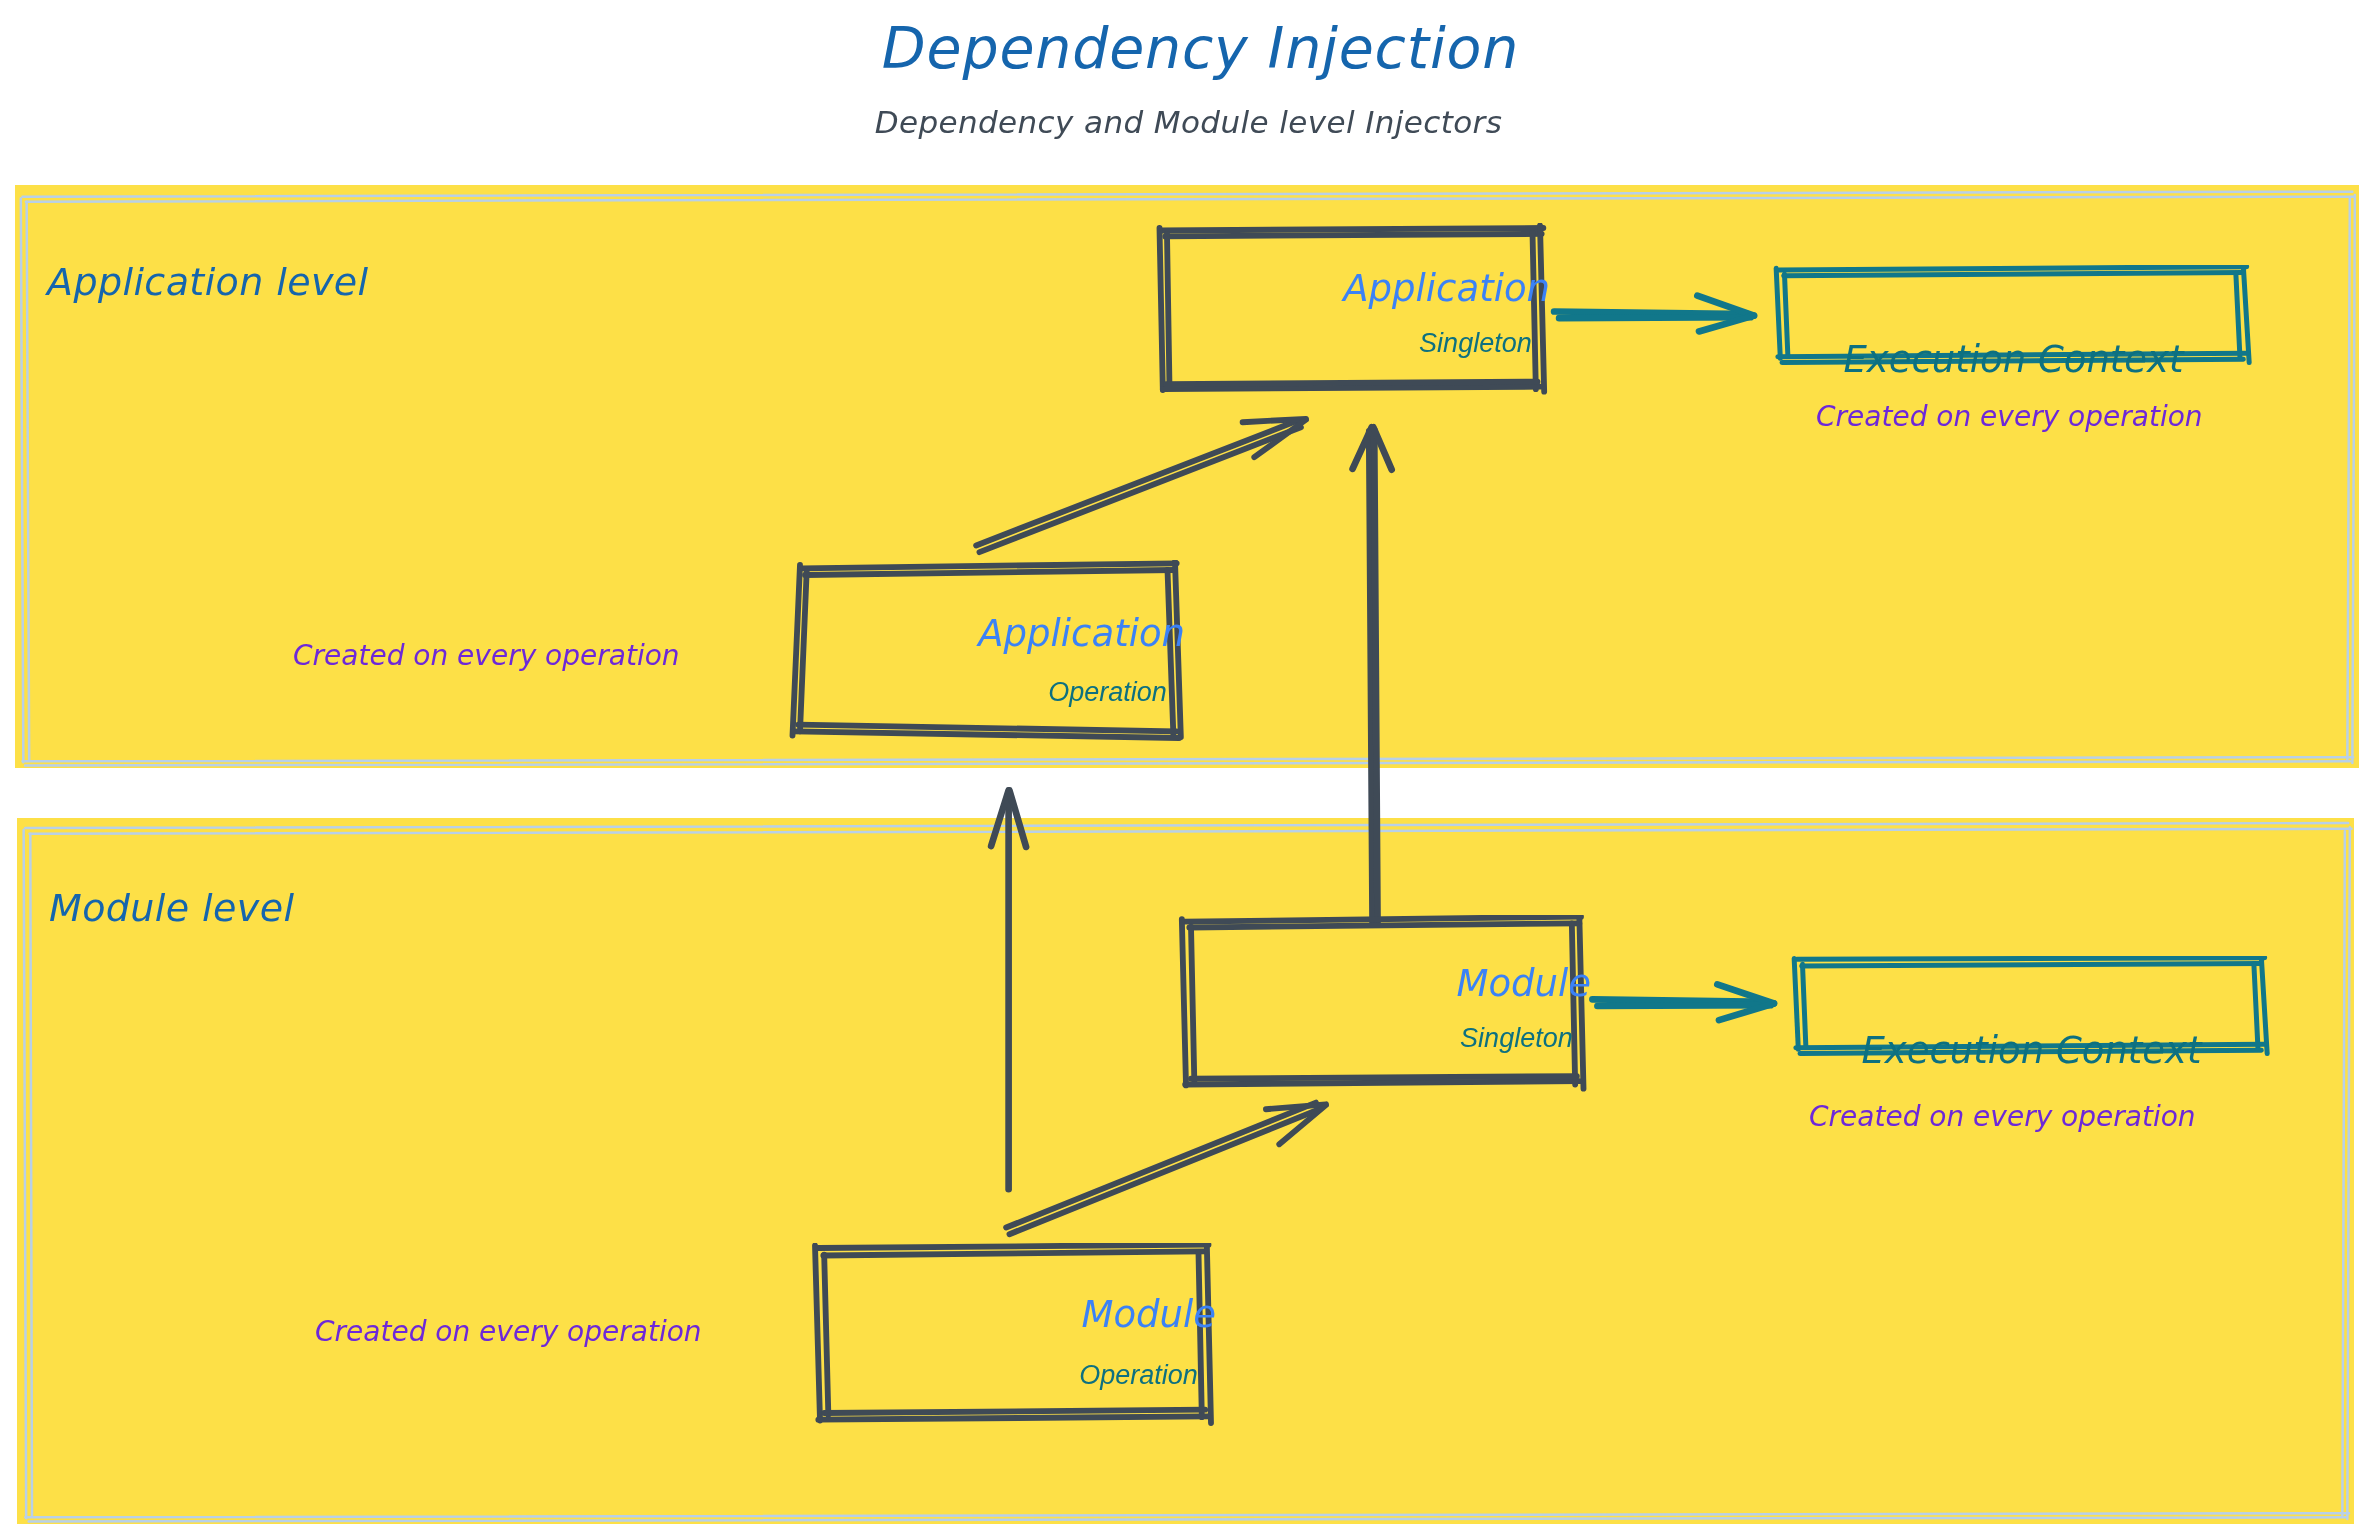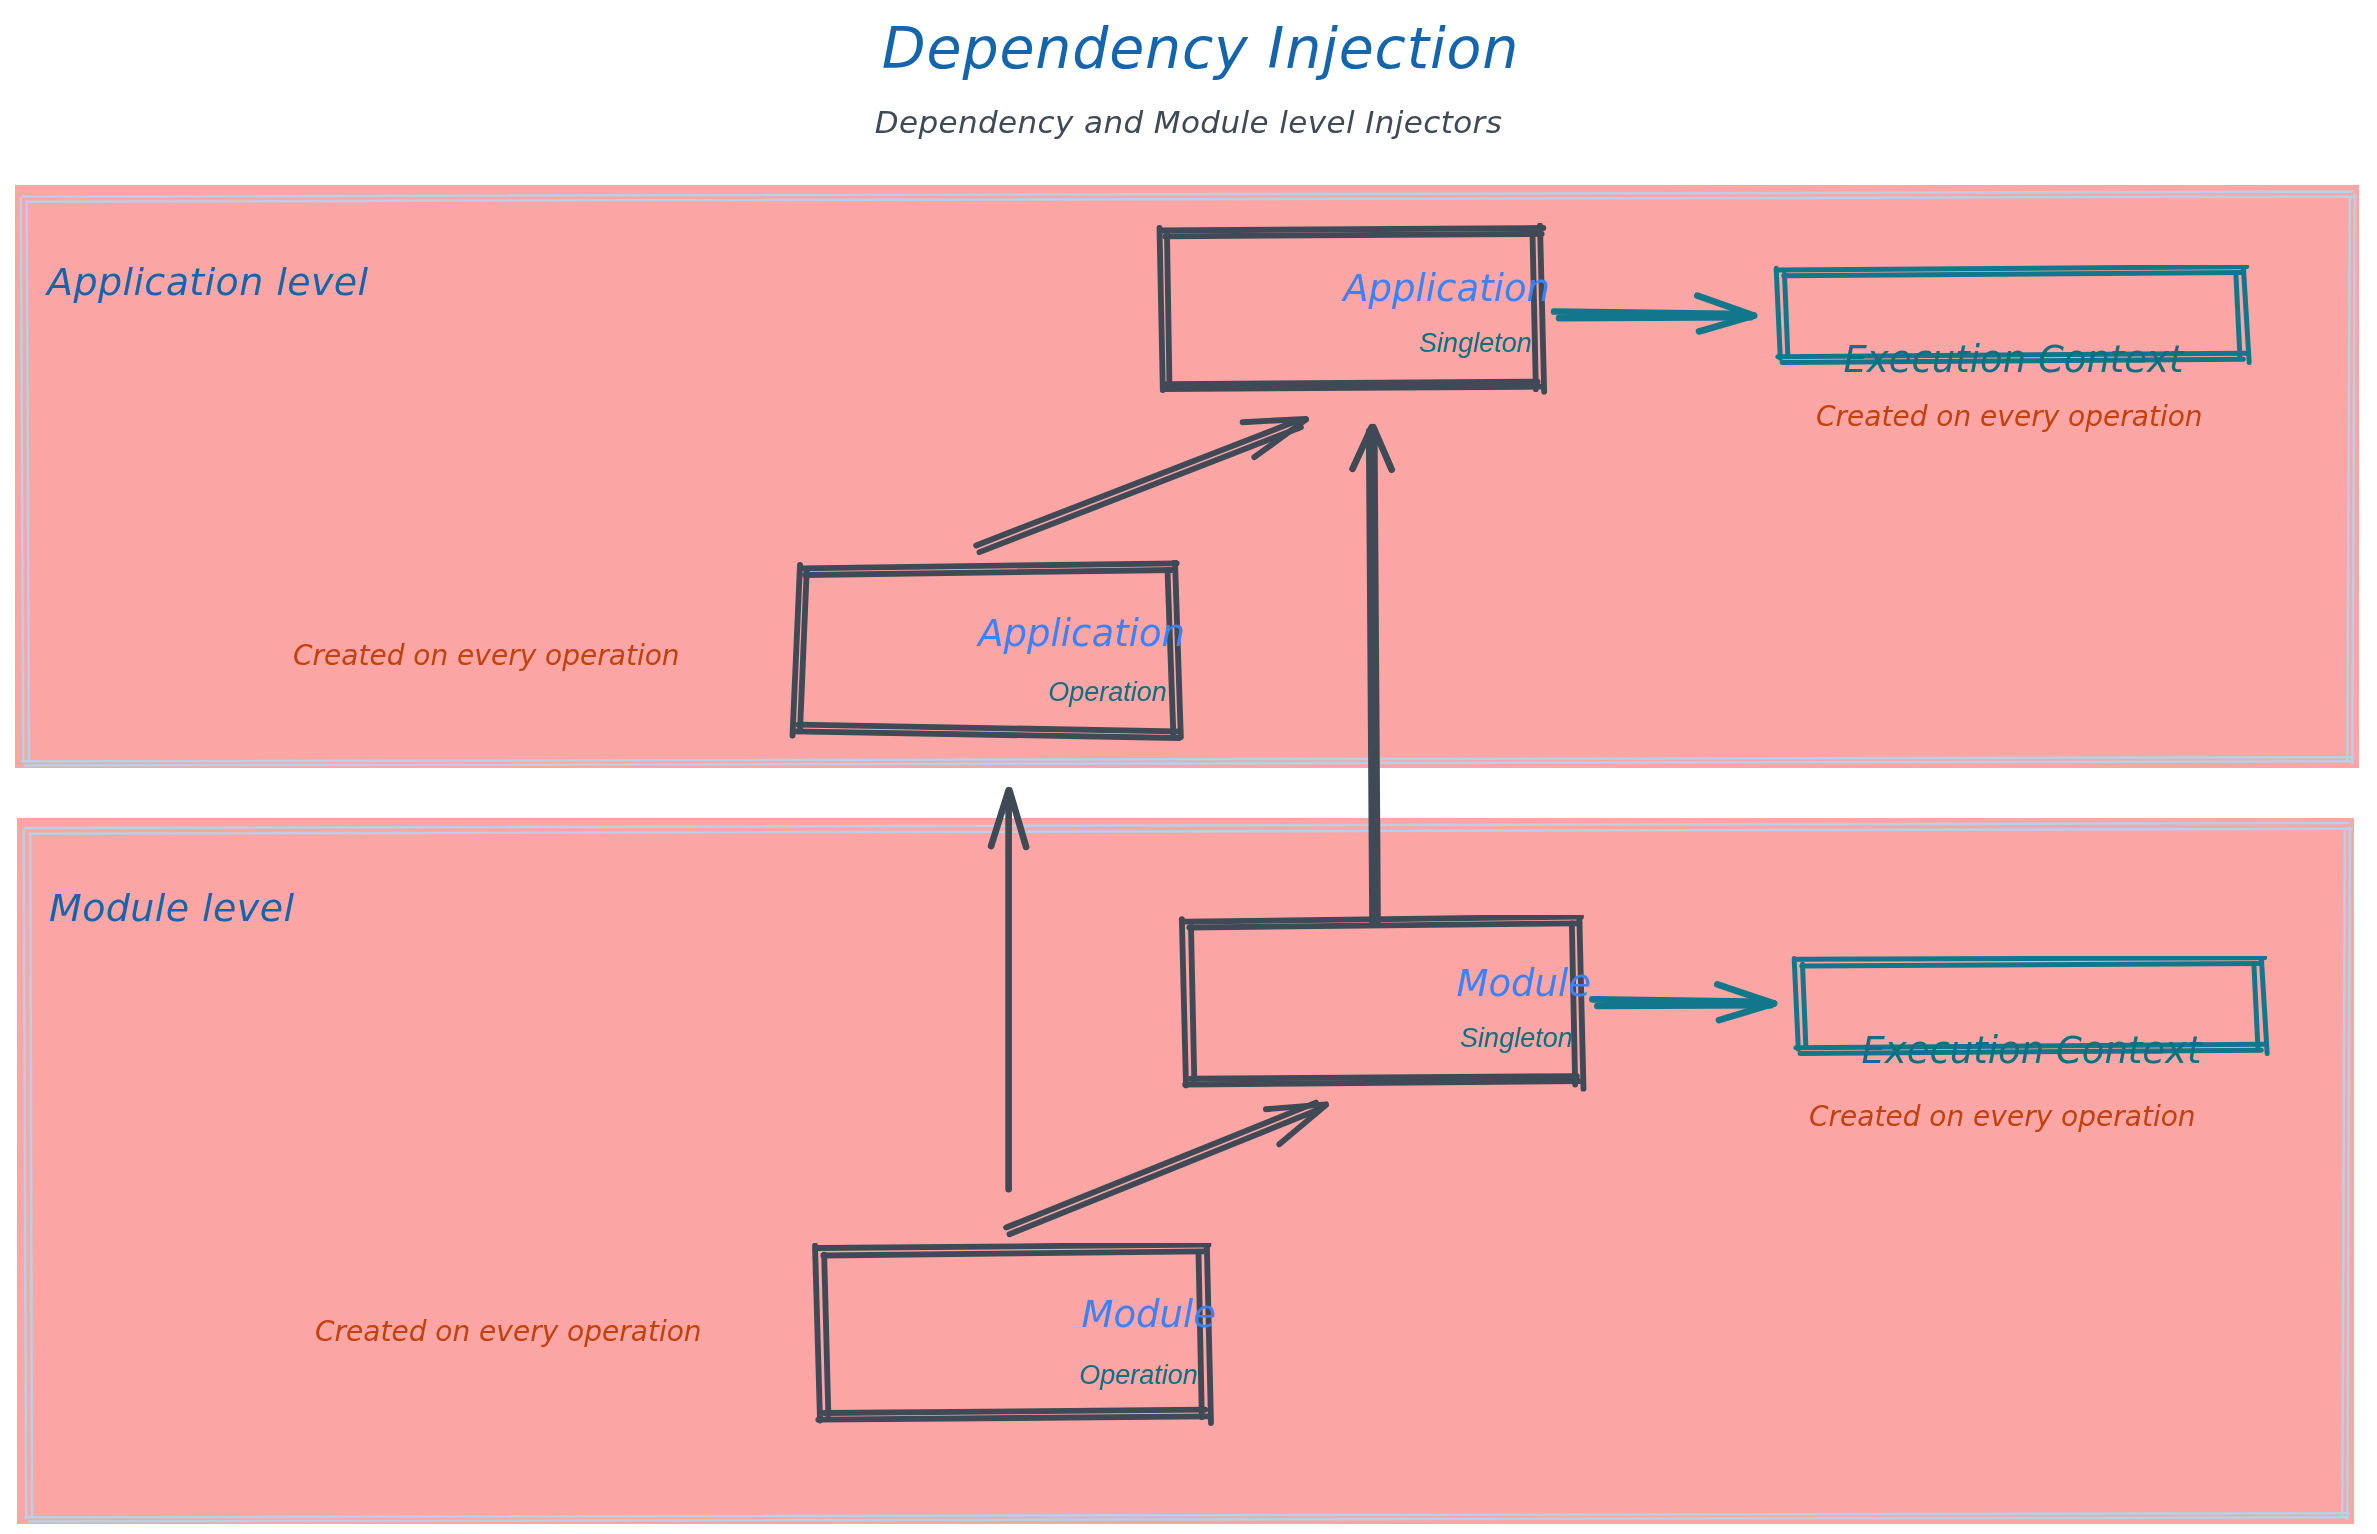--- a/index.html
+++ b/index.html
@@ -16,21 +16,21 @@
     color:#1565ad;font-style:italic;padding-left:12px;
   }
   .subtitle{
     position:absolute;left:0;top:104px;width:2377px;text-align:center;
     font-family:"DejaVu Sans", sans-serif;
     font-size:31px;font-weight:400;color:#3f4a56;font-style:italic;
     letter-spacing:0.4px;
   }
 
   
-  .level-box{position:absolute;background:#fca5a5;}
+  .level-box{position:absolute;background:#fde047;}
   .level-box .frame{position:absolute;left:0;top:0;width:100%;height:100%;}
   .level-label{
     position:absolute;
     font-family:"DejaVu Sans", sans-serif;
     font-size:38px;color:#1565ad;font-style:italic;letter-spacing:0.4px;
     white-space:nowrap;
   }
   #app-level{left:15px;top:185px;width:2344px;height:583px;}
   #mod-level{left:17px;top:818px;width:2337px;height:706px;}
 
@@ -55,21 +55,21 @@
     position:absolute;left:0;top:50%;width:100%;transform:translateY(-50%);
     text-align:center;
     font-family:"DejaVu Sans", sans-serif;
     font-size:37px;color:#0d7080;font-style:italic;white-space:nowrap;margin-top:44px;
   }
 
   
   .note{
     position:absolute;
     font-family:"DejaVu Sans", sans-serif;
-    font-size:28px;color:#c2410c;font-style:italic;white-space:nowrap;
+    font-size:28px;color:#6d28d9;font-style:italic;white-space:nowrap;
   }
 
   
   #arrows{position:absolute;left:0;top:0;width:2377px;height:1534px;
           pointer-events:none;}
 </style>
 </head>
 <body>
 
 <div id="stage">

